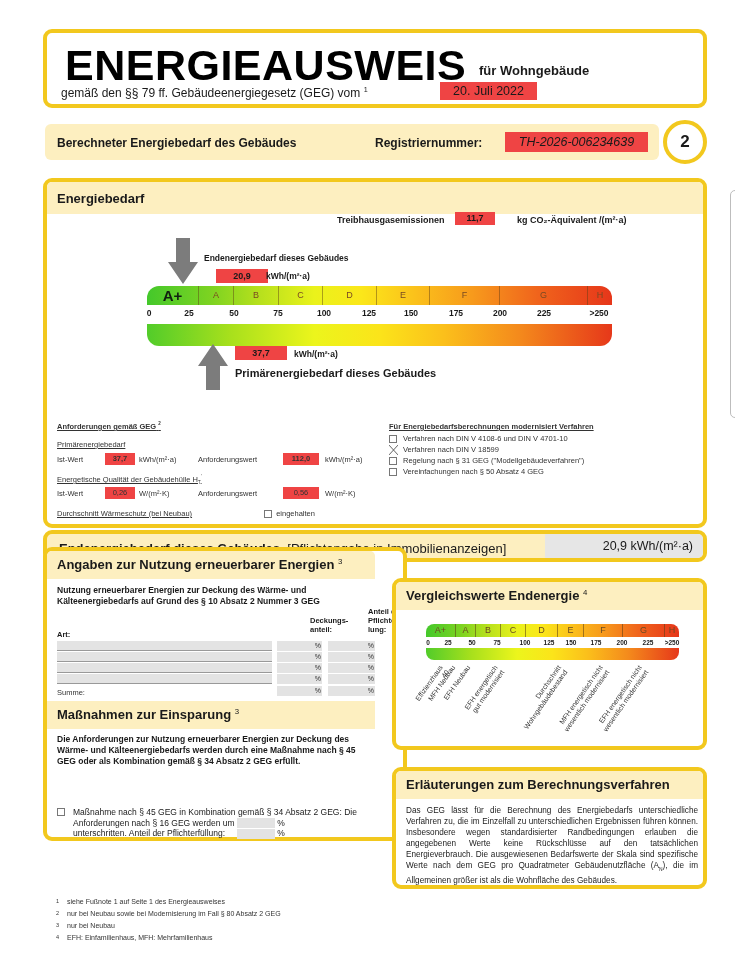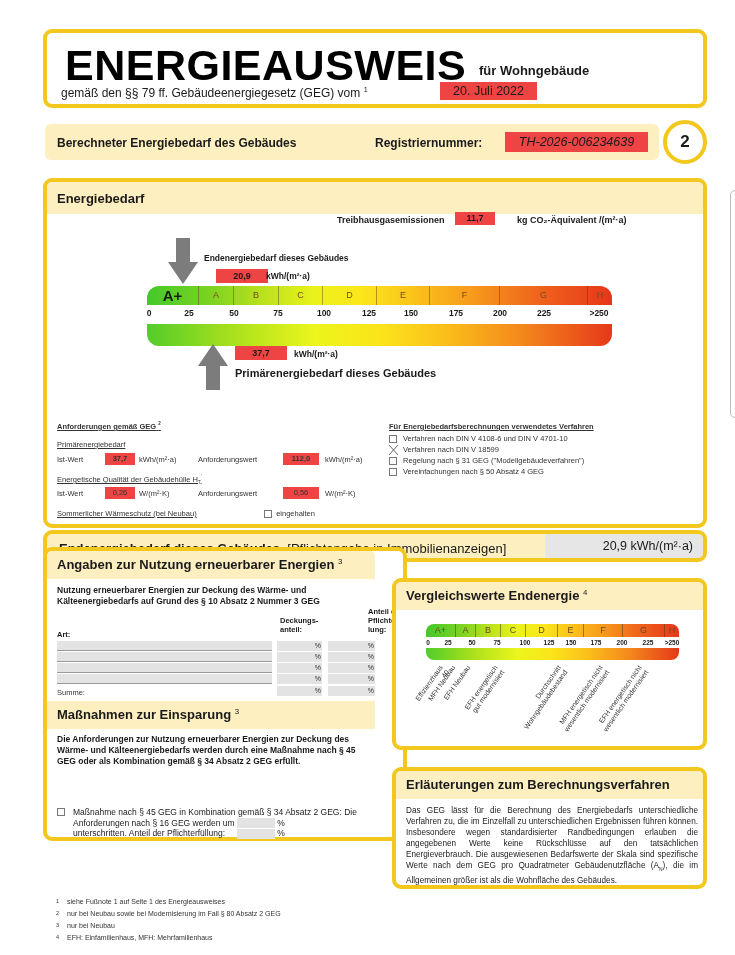--- a/index.html
+++ b/index.html
@@ -201,25 +201,25 @@
   <div class="abs small u" id="req-hull-head"><span>Energetische Qualität der Gebäudehülle H</span><sub>T</sub><sup>'</sup></div>
   <div class="abs small" id="req-row2">
     <span class="abs" style="left:0;top:0;">Ist-Wert</span>
     <span class="rowfield field" style="left:48px;width:30px;font-weight:normal;">0,26</span>
     <span class="abs" style="left:82px;top:0;">W/(m²·K)</span>
     <span class="abs" style="left:141px;top:0;">Anforderungswert</span>
     <span class="rowfield field" style="left:226px;width:36px;font-weight:normal;">0,56</span>
     <span class="abs" style="left:268px;top:0;">W/(m²·K)</span>
   </div>
   <div class="abs small" id="req-summer" style="width:320px;">
-    <span class="u">Sommerlicher Wärmeschutz (bei Neubau)</span>
+    <span class="u">Durchschnitt Wärmeschutz (bei Neubau)</span>
     <span class="abs" style="left:207px;top:0;"><span class="cb"></span> &nbsp;<span>eingehalten</span></span>
   </div>
 
-  <div class="abs small u" id="meth-head">Für Energiebedarfsberechnungen verwendetes Verfahren</div>
+  <div class="abs small u" id="meth-head">Für Energiebedarfsberechnungen modernisiert Verfahren</div>
   <div class="meth-item small" style="top:252px;"><span class="cb"></span><span>Verfahren nach DIN V 4108-6 und DIN V 4701-10</span></div>
   <div class="meth-item small" style="top:263px;">
     <svg class="xmark" viewBox="0 0 10 11">
         <line x1="0" y1="0" x2="10" y2="11" stroke="#555" stroke-width="1"></line>
         <line x1="10" y1="0" x2="0" y2="11" stroke="#555" stroke-width="1"></line>
       </svg><span>Verfahren nach DIN V 18599</span></div>
   <div class="meth-item small" style="top:274px;"><span class="cb"></span><span>Regelung nach § 31 GEG ("Modellgebäudeverfahren")</span></div>
   <div class="meth-item small" style="top:285px;"><span class="cb"></span><span>Vereinfachungen nach § 50 Absatz 4 GEG</span></div>
 </div>
 
@@ -227,21 +227,21 @@
   <div class="abs" id="pflicht-label"><span class="bold">Endenergiebedarf dieses Gebäudes</span>&nbsp; <span>[Pflichtangabe in Immobilienanzeigen]</span></div>
   <div class="abs" id="pflicht-value">20,9 kWh/(m²·a)</div>
 </div>
 
 <div class="box" id="ren-box">
   <div class="sec-hdr" style="top:0;border-radius:5px 5px 0 0;">
     <div class="sec-title"><span>Angaben zur Nutzung erneuerbarer Energien</span> <sup style="font-weight:normal;">3</sup></div>
   </div>
   <div class="abs" id="ren-intro">Nutzung erneuerbarer Energien zur Deckung des Wärme- und Kälteenergiebedarfs auf Grund des § 10 Absatz 2 Nummer 3 GEG</div>
   <div class="abs" id="ren-col-art">Art:</div>
-  <div class="abs" id="ren-col-deck" style="white-space:pre-line;">Deckungs-
+  <div class="abs" id="ren-col-deck" style="white-space:pre-line;margin-left:30px;">Deckungs-
 anteil:</div>
   <div class="abs" id="ren-col-pfl" style="white-space:pre-line;">Anteil der
 Pflichterfül-
 lung:</div>
 
   <div class="ren-row" style="top:90px;">
     <div class="ren-art"></div>
     <div class="ren-pct" style="left:220px;width:45px;">%</div>
     <div class="ren-pct" style="left:271px;width:47px;">%</div>
   </div>

